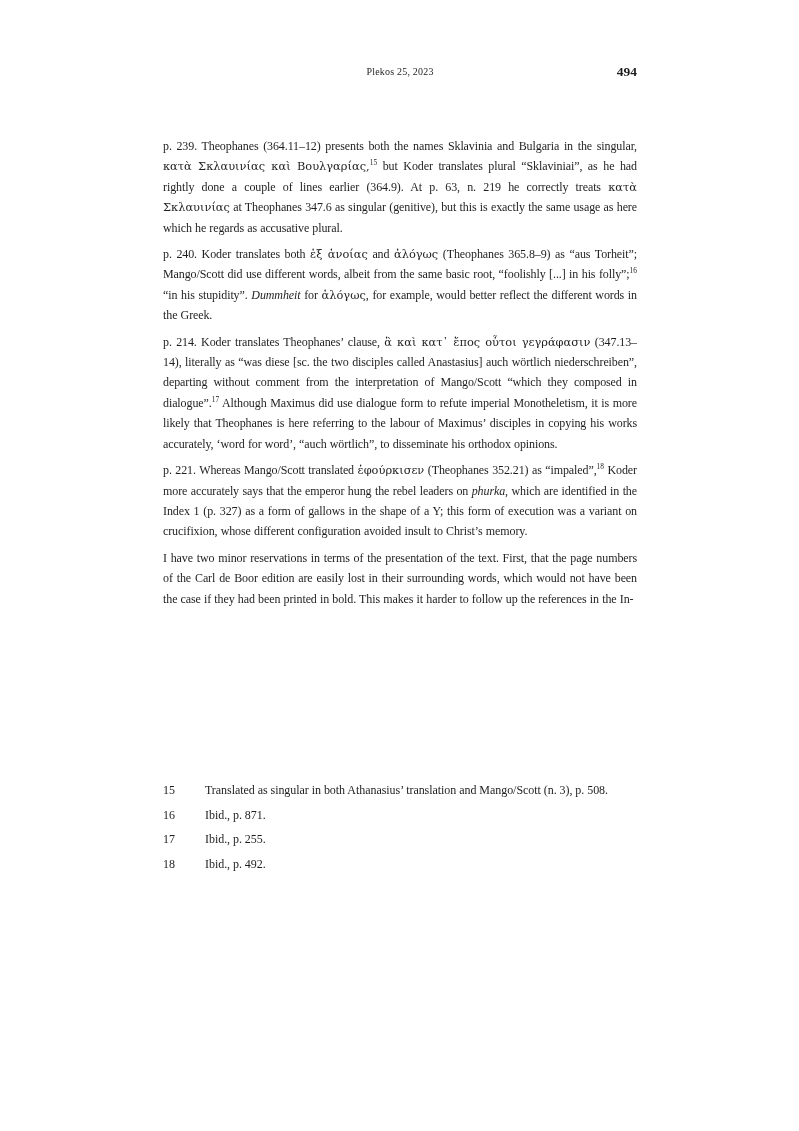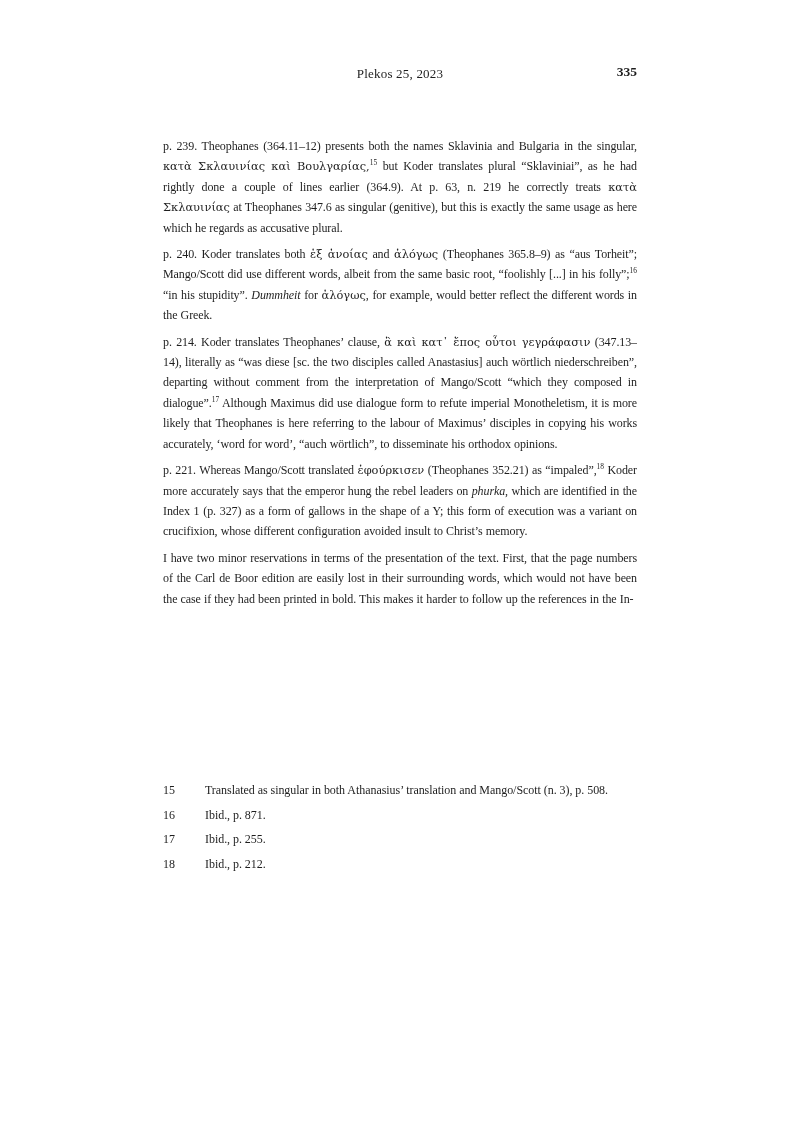--- a/index.html
+++ b/index.html
@@ -19,21 +19,21 @@
   
   .running-head {
     position: absolute;
     top: 66px;
     left: 163px;
     width: 474px;
     height: 20px;
   }
   .journal-line {
     text-align: center;
-    font-size: 13px;
+    font-size: 10px;
     letter-spacing: 0.2px;
   }
   .page-number {
     position: absolute;
     right: 0;
     top: -2px;
     font-size: 13.5px;
     font-weight: bold;
   }
   
@@ -89,21 +89,21 @@
     top: 0;
   }
 </style>
 </head>
 <body>
 
 <div class="page">
 
   <div class="running-head">
     <div class="journal-line">Plekos 25, 2023</div>
-    <div class="page-number">335</div>
+    <div class="page-number">494</div>
   </div>
 
   <div class="article-body">
     <p><span>p. 239. Theophanes (364.11–12) presents both the names Sklavinia and Bulgaria in the singular, </span><span class="greek">κατὰ Σκλαυινίας καὶ Βουλγαρίας,</span><sup class="fnref">15</sup><span> but Koder translates plural “Sklaviniai”, as he had rightly done a couple of lines earlier (364.9). At p. 63, n. 219 he correctly treats </span><span class="greek">κατὰ Σκλαυινίας</span><span> at Theophanes 347.6 as singular (genitive), but this is exactly the same usage as here which he regards as accusative plural.</span></p>
     <p><span>p. 240. Koder translates both </span><span class="greek">ἐξ ἀνοίας</span><span> and </span><span class="greek">ἀλόγως</span><span> (Theophanes 365.8–9) as “aus Torheit”; Mango/Scott did use different words, albeit from the same basic root, “foolishly [...] in his folly”;</span><sup class="fnref">16</sup><span> “in his stupidity”. </span><em>Dummheit</em><span> for </span><span class="greek">ἀλόγως</span><span>, for example, would better reflect the different words in the Greek.</span></p>
     <p><span>p. 214. Koder translates Theophanes’ clause, </span><span class="greek">ἃ καὶ κατ᾽ ἔπος οὗτοι γεγράφασιν</span><span> (347.13–14), literally as “was diese [sc. the two disciples called Anastasius] auch wörtlich niederschreiben”, departing without comment from the interpretation of Mango/Scott “which they composed in dialogue”.</span><sup class="fnref">17</sup><span> Although Maximus did use dialogue form to refute imperial Monotheletism, it is more likely that Theophanes is here referring to the labour of Maximus’ disciples in copying his works accurately, ‘word for word’, “auch wörtlich”, to disseminate his orthodox opinions.</span></p>
     <p><span>p. 221. Whereas Mango/Scott translated </span><span class="greek">ἐφούρκισεν</span><span> (Theophanes 352.21) as “impaled”,</span><sup class="fnref">18</sup><span> Koder more accurately says that the emperor hung the rebel leaders on </span><em>phurka</em><span>, which are identified in the Index 1 (p. 327) as a form of gallows in the shape of a Y; this form of execution was a variant on crucifixion, whose different configuration avoided insult to Christ’s memory.</span></p>
     <p><span>I have two minor reservations in terms of the presentation of the text. First, that the page numbers of the Carl de Boor edition are easily lost in their surrounding words, which would not have been the case if they had been printed in bold. This makes it harder to follow up the references in the In-</span></p>
   </div>
 
@@ -115,17 +115,17 @@
     <div class="fn">
       <span class="fn-num">16</span>
       <span class="fn-text">Ibid., p. 871.</span>
     </div>
     <div class="fn">
       <span class="fn-num">17</span>
       <span class="fn-text">Ibid., p. 255.</span>
     </div>
     <div class="fn">
       <span class="fn-num">18</span>
-      <span class="fn-text">Ibid., p. 212.</span>
+      <span class="fn-text">Ibid., p. 492.</span>
     </div>
   </div>
 
 </div>
 
 </body></html>

